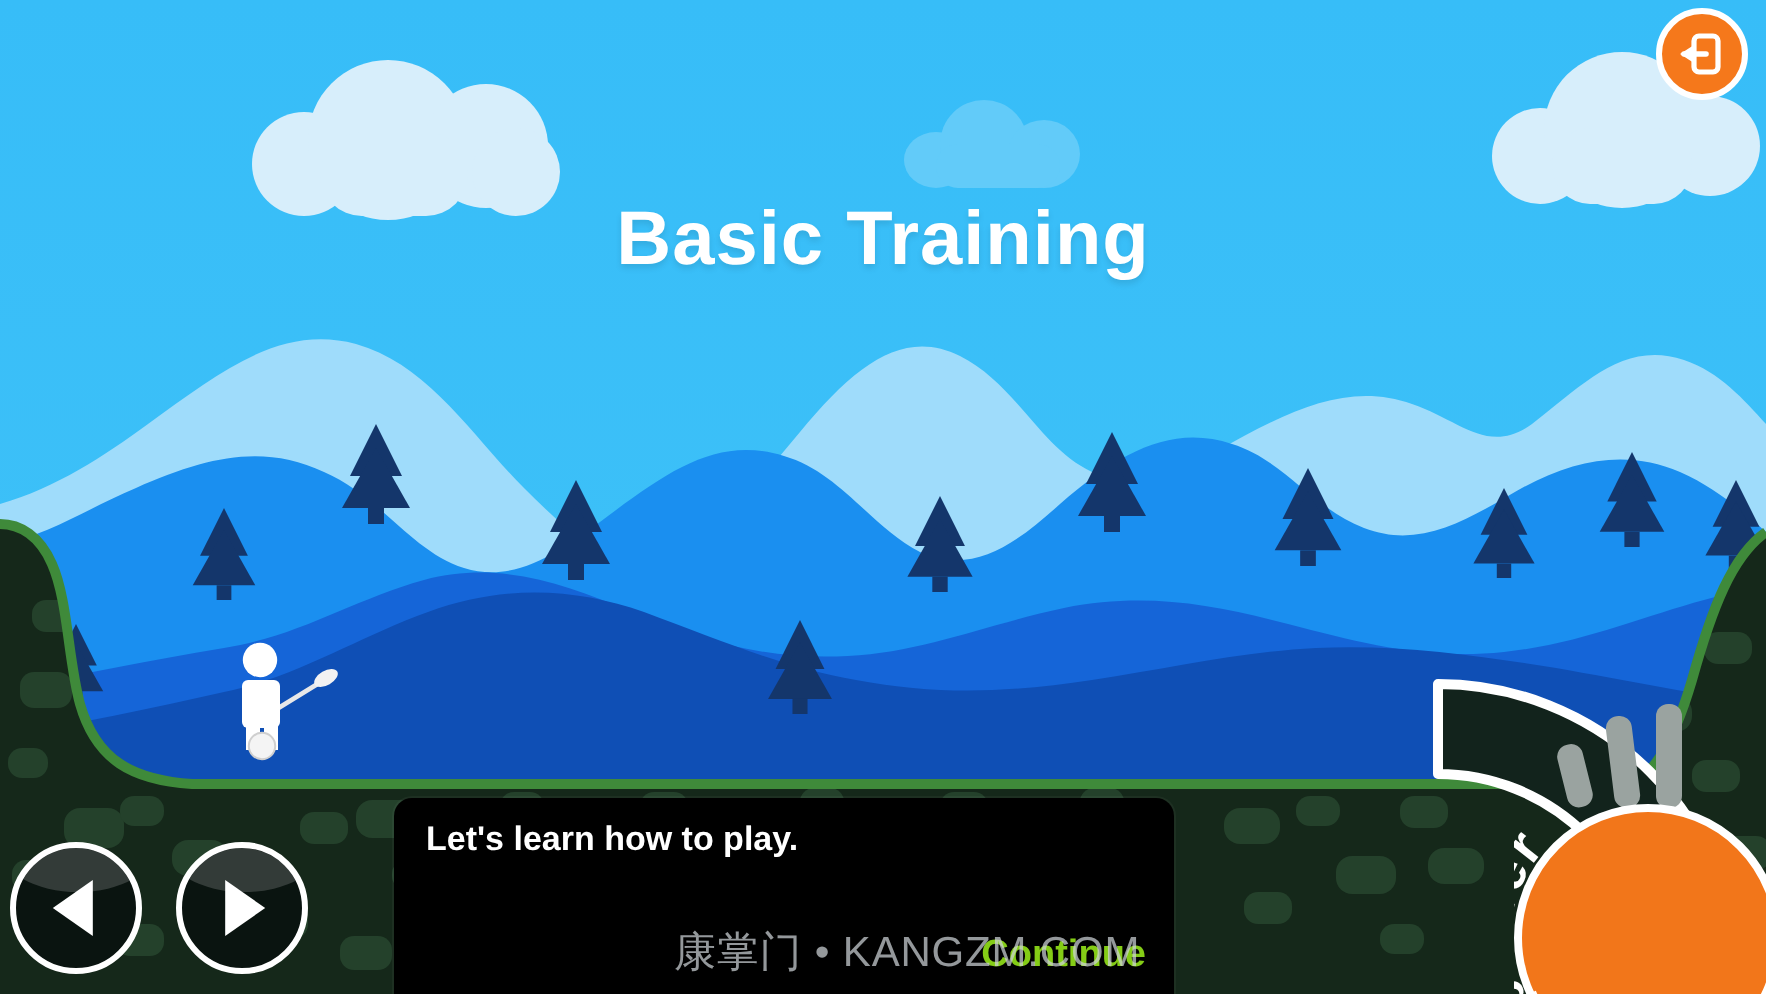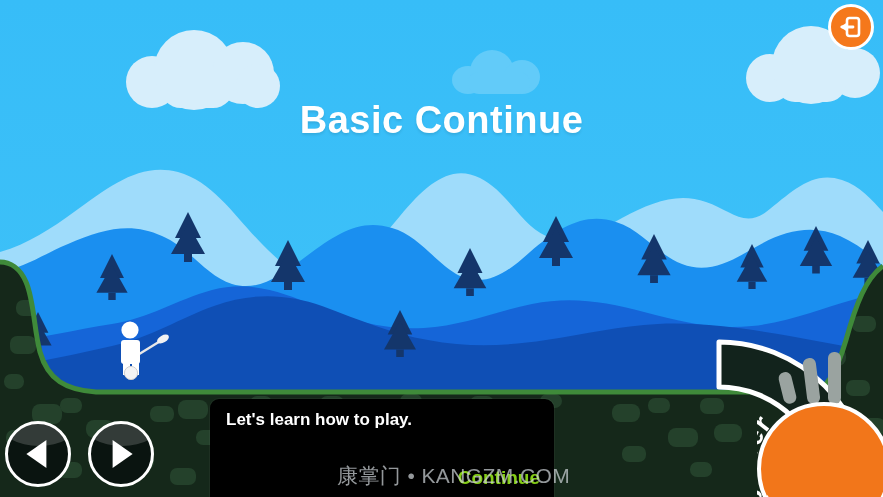--- a/index.html
+++ b/index.html
@@ -53,23 +53,23 @@
     left: 0; top: 0;
     width: 883px; height: 497px;
   }
 
   
   .golfer { position: absolute; left: 112px; top: 320px; width: 60px; height: 62px; }
 
   
   .dialogue {
     position: absolute;
-    left: 210px;
+    left: 197px;
     top: 399px;
-    width: 344px;
+    width: 390px;
     height: 98px;
     background: #000000;
     border-radius: 9px 9px 0 0;
     box-shadow: 0 0 0 1px rgba(255,255,255,0.04);
   }
   .dialogue-text {
     position: absolute;
     left: 16px;
     top: 11px;
     color: #ffffff;
@@ -180,21 +180,21 @@
     <i style="left:16px; top:22px; width:62px; height:22px; background:#62cbf9; border-radius:12px;"></i>
   </div>
 
   <div class="cloud" style="left:746px; top:26px; width:140px; height:64px;">
     <i style="left:0px;   top:28px; width:48px; height:48px; background:#d7eefb;"></i>
     <i style="left:26px;  top:0px;  width:78px; height:78px; background:#d7eefb;"></i>
     <i style="left:84px;  top:22px; width:50px; height:50px; background:#d7eefb;"></i>
     <i style="left:30px;  top:38px; width:70px; height:38px; background:#d7eefb; border-radius:20px;"></i>
   </div>
 
-  <div class="title">Basic Continue</div>
+  <div class="title">Basic Training</div>
 
   <svg class="scene-svg" viewBox="0 0 883 497" preserveAspectRatio="none">
 
     <g>
       <path fill="#9fdcfb" d="M0,300 L0,252 C28,244 52,228 74,212 C110,186 140,162 178,172 C214,182 236,218 262,244 C286,268 306,286 334,278 C360,270 376,244 400,216 C428,182 452,164 480,178 C508,192 520,224 546,236 C574,248 596,232 622,218 C652,202 678,192 706,202 C730,210 744,228 766,212 C792,192 812,170 842,180 C860,186 872,200 883,212 L883,300 Z"></path>
     </g>
 
     <g>
       <path fill="#1a8ff0" d="M0,340 L0,272 C24,268 44,254 68,244 C104,228 132,222 162,236 C190,248 206,276 232,284 C258,292 280,276 304,258 C336,234 360,218 392,228 C420,236 436,264 460,276 C486,288 508,272 530,252 C560,226 586,212 616,222 C642,230 656,254 682,264 C708,274 730,262 754,248 C784,230 812,224 840,236 C858,244 872,256 883,266 L883,340 Z"></path>
     </g>

